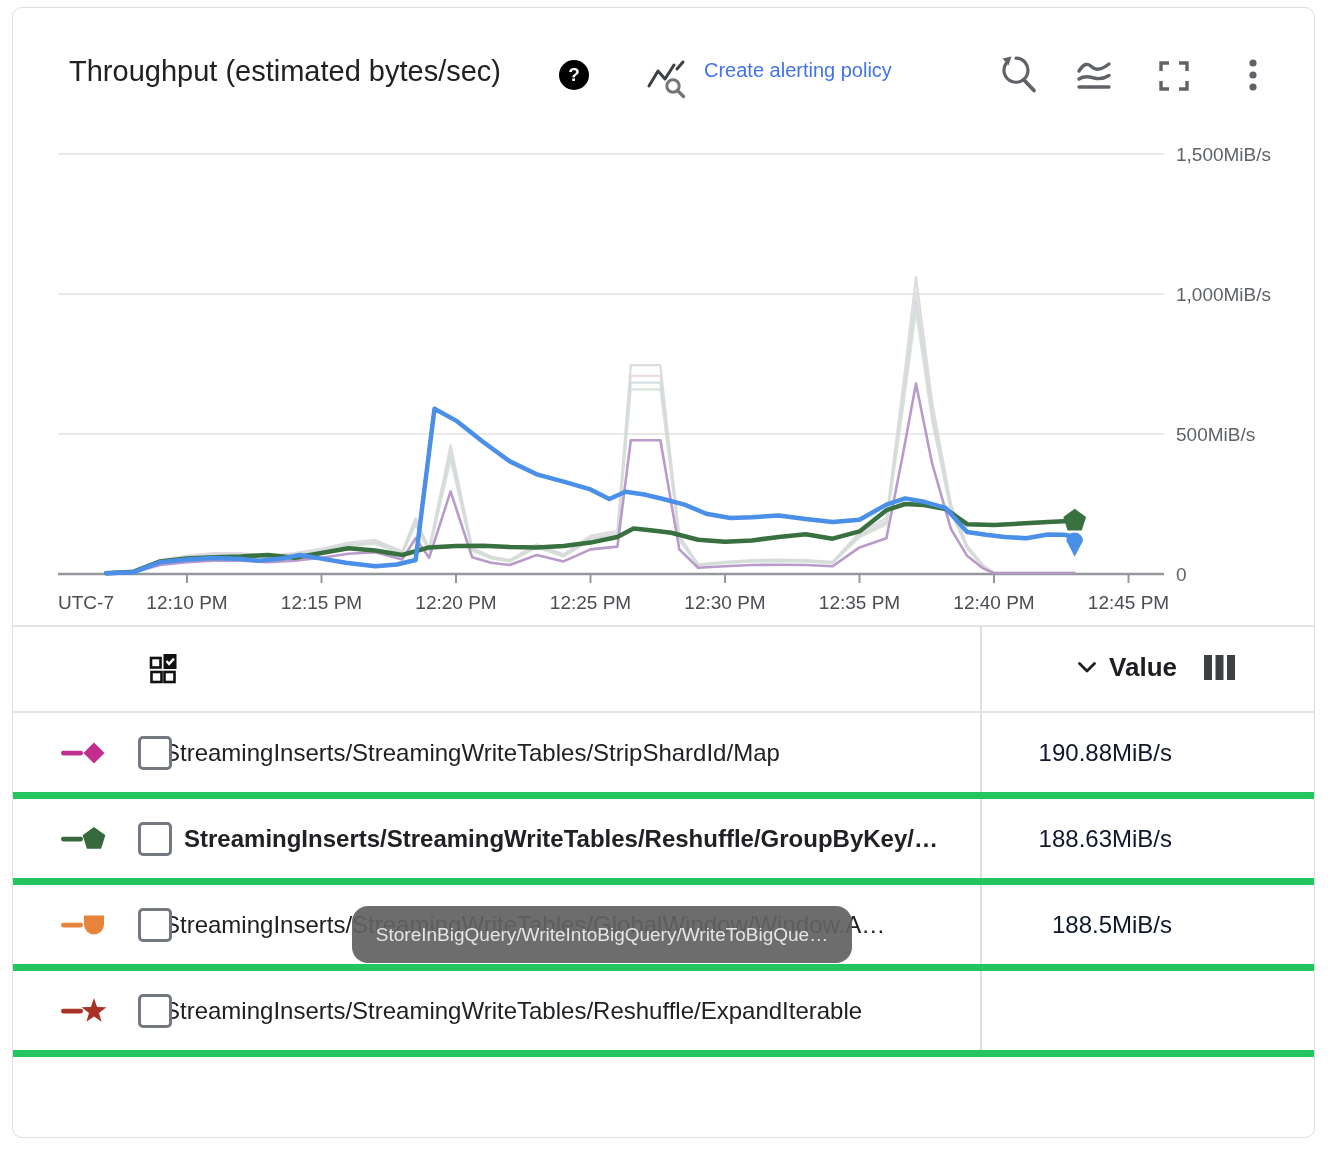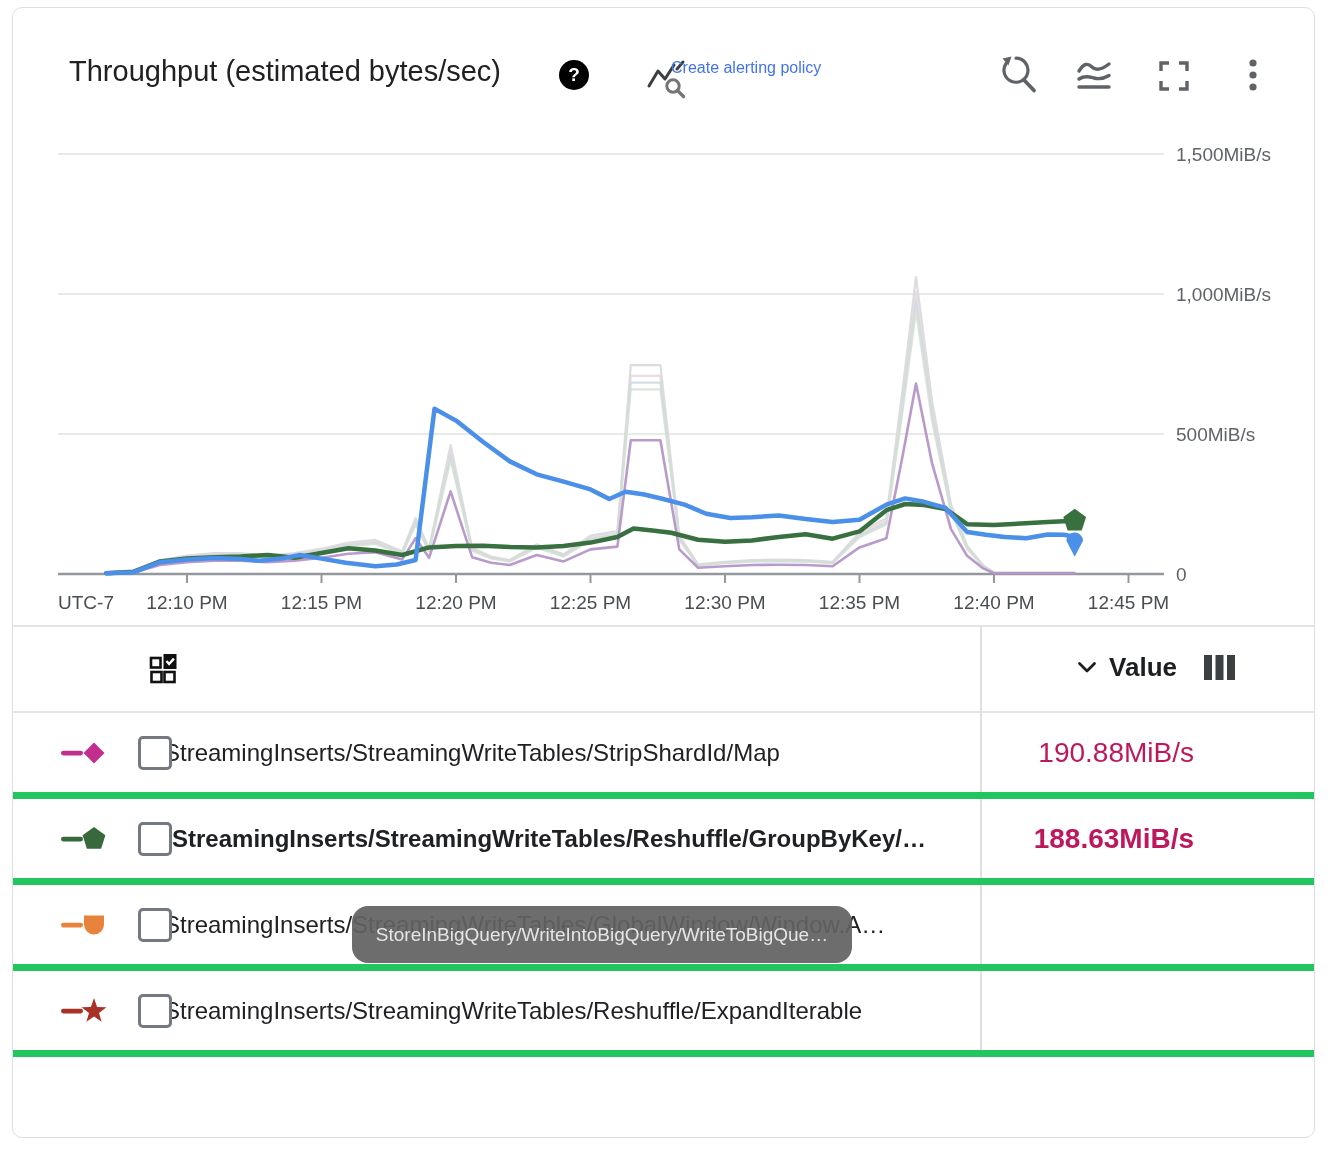--- a/index.html
+++ b/index.html
@@ -5,21 +5,21 @@
   * { margin:0; padding:0; box-sizing:border-box; }
   html,body { width:1340px; height:1162px; background:#fff; font-family:"Liberation Sans", sans-serif; overflow:hidden; }
   .card { position:absolute; left:12px; top:7px; width:1303px; height:1131px; background:#fff;
           border:1.5px solid #dcdee2; border-radius:10px; }
   
   .title { position:absolute; left:56px; top:47px; font-size:29px; font-weight:400; color:#212124; letter-spacing:0; }
   .help-badge { position:absolute; left:546px; top:52px; width:30px; height:30px; border-radius:50%;
                 background:#000; color:#fff; display:flex; align-items:center; justify-content:center;
                 font-size:19px; font-weight:bold; cursor:pointer; }
   .explore-ic { position:absolute; left:632px; top:50px; }
-  .alert-link { position:absolute; left:658px; top:51px; font-size:16px; color:#4273e8; text-decoration:none; cursor:pointer; }
+  .alert-link { position:absolute; left:691px; top:51px; font-size:20px; color:#4273e8; text-decoration:none; cursor:pointer; }
   .ic { position:absolute; cursor:pointer; }
   .ic-zoomreset { left:985px; top:46px; }
   .ic-area     { left:1063px; top:52px; }
   .ic-full     { left:1145px; top:52px; }
   .ic-more     { left:1235px; top:50px; }
   
   #chart-svg { position:absolute; left:0; top:0; }
   #chart-svg text { font-family:"Liberation Sans", sans-serif; }
   
   .divider-top { position:absolute; left:0; right:0; top:617px; height:2px; background:#e4e4e4; }
@@ -29,26 +29,26 @@
   .value-header .vlabel { font-size:26px; font-weight:bold; color:#1c1e21; }
   .value-header .bars { margin-left:27px; cursor:pointer; display:block; }
   .hdr-divider { position:absolute; left:0; right:0; top:703px; height:2px; background:#e4e4e4; }
   .col-divider { position:absolute; left:967px; top:619px; width:2px; height:424px; background:#dfdfdf; }
   .rows { position:absolute; left:0; right:0; top:705px; }
   .lrow { position:relative; height:86px; border-bottom:7px solid #22c55e; display:flex; align-items:center;
           padding-left:48px; cursor:pointer; background:transparent; }
   .row-marker { flex:none; display:block; }
   .cbox { flex:none; width:34px; height:34px; border:3px solid #747880; border-radius:5px; background:#fff;
           margin-left:29px; position:relative; z-index:2; cursor:pointer; }
-  .row-label { font-size:24px; color:#202124; white-space:nowrap; position:relative; z-index:1; }
+  .row-label { font-size:24px; color:#202124; margin-left:12px; white-space:nowrap; position:relative; z-index:1; }
   .lrow.clip .row-label { margin-left:-8px; }
   .lrow.hl .row-label { font-weight:bold; }
-  .row-value { position:absolute; right:120px; top:0; height:100%; display:flex; align-items:center;
-               font-size:28px; color:#be185d; }
-  .lrow.hl .row-value { font-weight:bold; }
+  .row-value { position:absolute; right:142px; top:0; height:100%; display:flex; align-items:center;
+               font-size:24px; color:#0f172a; }
+  .lrow.hl .row-value { font-weight:normal; }
   
   .tooltip { position:absolute; left:352px; top:906px; width:500px; height:57px; border-radius:16px;
              background:rgba(98,98,98,0.93); color:#e5e5e5; font-size:19px; display:flex; align-items:center;
              justify-content:center; white-space:nowrap; z-index:10; }
 </style>
 </head>
 <body>
 
 <div class="card">
 
@@ -161,20 +161,21 @@
       <span class="row-label">StreamingInserts/StreamingWriteTables/Reshuffle/GroupByKey/…</span>
       <div class="row-value">188.63MiB/s</div>
     </div>
     <div class="lrow clip">
       <svg class="row-marker" width="48" height="32" viewBox="0 0 48 32">
           <rect x="0" y="13.8" width="22" height="4.6" rx="2.3" fill="#e7833b"></rect>
           <path d="M23,6.5 H43 V15.5 A10,10 0 0 1 23,15.5 Z" fill="#e7833b"></path>
         </svg>
       <div class="cbox"></div>
       <span class="row-label">StreamingInserts/StreamingWriteTables/GlobalWindow/Window.A…</span>
+      <div class="row-value">188.5MiB/s</div>
     </div>
     <div class="lrow clip">
       <svg class="row-marker" width="48" height="32" viewBox="0 0 48 32">
           <rect x="0" y="13.8" width="22" height="4.6" rx="2.3" fill="#a93125"></rect>
           <polygon points="33,3 36.1,12 45.4,12.3 38,17.9 40.6,26.8 33,21.6 25.4,26.8 28,17.9 20.6,12.3 29.9,12" fill="#a93125"></polygon>
         </svg>
       <div class="cbox"></div>
       <span class="row-label">StreamingInserts/StreamingWriteTables/Reshuffle/ExpandIterable</span>
     </div>
   </div>

